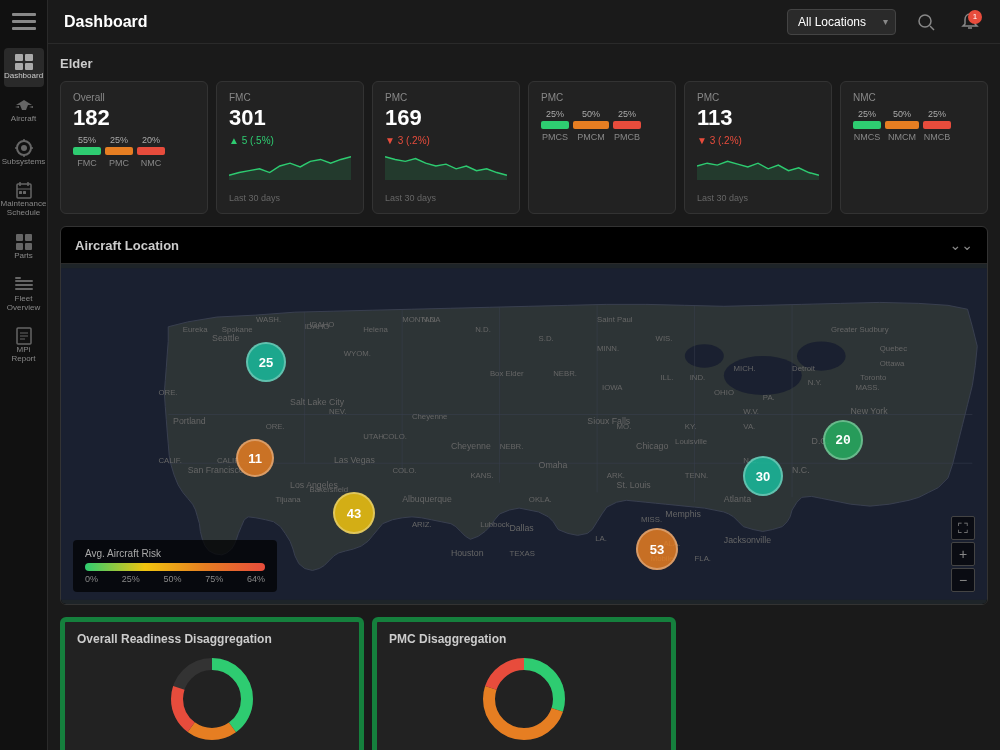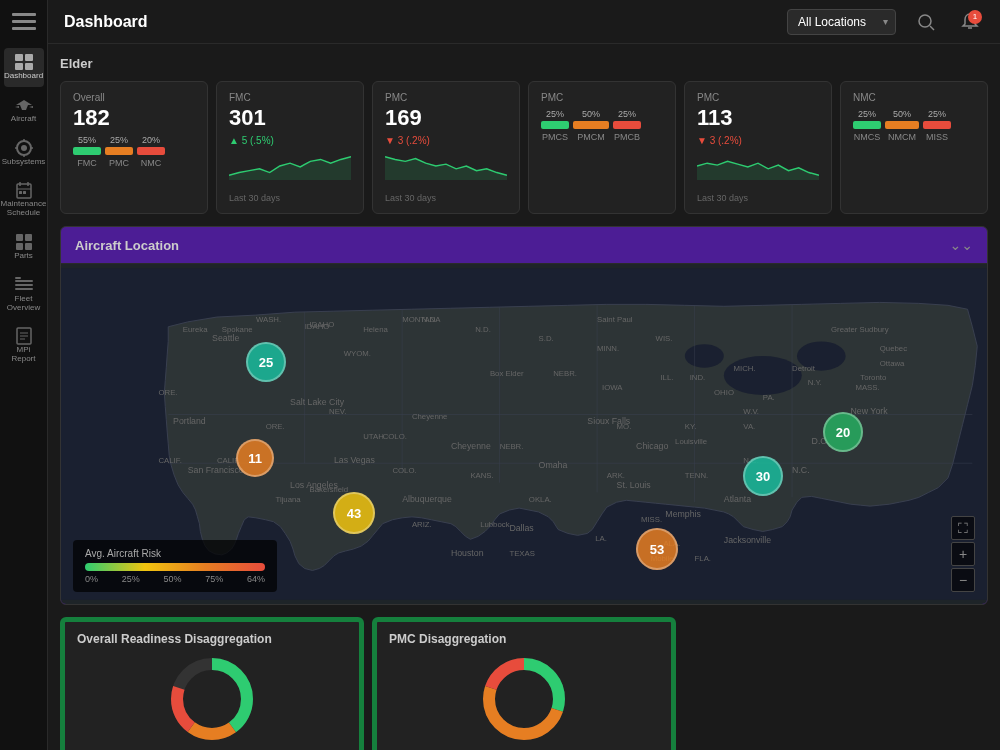--- a/index.html
+++ b/index.html
@@ -44,21 +44,21 @@
     .kpi-bar-pct { font-size: 9px; color: #aaa; }
     .kpi-bar { height: 8px; width: 28px; border-radius: 2px; }
     .bar-green { background: #2ecc71; }
     .bar-orange { background: #e67e22; }
     .bar-red { background: #e74c3c; }
     .kpi-bar-label { font-size: 9px; color: #888; margin-top: 1px; }
     .kpi-sparkline { height: 28px; width: 100%; }
     .kpi-days { font-size: 9px; color: #666; margin-top: 9px; }
 
     
-    .map-section { background: #4c1d95; border: 1px solid #333; border-radius: 6px; margin-bottom: 12px; overflow: hidden; }
+    .map-section { background: #000000; border: 1px solid #333; border-radius: 6px; margin-bottom: 12px; overflow: hidden; }
     .map-header { display: flex; align-items: center; justify-content: space-between; padding: 10px 14px; border-bottom: 1px solid #2a2a2a; }
     .map-title { font-size: 13px; font-weight: 600; color: #ccc; }
     .map-expand { color: #888; cursor: pointer; font-size: 14px; }
     .map-container { position: relative; height: 340px; background: #1e2428; overflow: hidden; }
     .map-svg { width: 100%; height: 100%; }
     .cluster { position: absolute; border-radius: 50%; display: flex; align-items: center; justify-content: center; font-size: 13px; font-weight: 700; color: #fff; cursor: pointer; border: 2px solid rgba(255,255,255,0.3); }
     .cluster-teal { background: rgba(26, 188, 156, 0.85); }
     .cluster-yellow { background: rgba(241, 196, 15, 0.85); }
     .cluster-orange { background: rgba(230, 126, 34, 0.85); }
     .cluster-green2 { background: rgba(39, 174, 96, 0.85); }
@@ -307,21 +307,21 @@
               <span class="kpi-bar-label">NMCS</span>
             </div>
             <div class="kpi-bar-item">
               <span class="kpi-bar-pct">50%</span>
               <div class="kpi-bar bar-orange" style="width:34px"></div>
               <span class="kpi-bar-label">NMCM</span>
             </div>
             <div class="kpi-bar-item">
               <span class="kpi-bar-pct">25%</span>
               <div class="kpi-bar bar-red"></div>
-              <span class="kpi-bar-label">MISS</span>
+              <span class="kpi-bar-label">NMCB</span>
             </div>
           </div>
         </div>
 
       </div>
     </div>
 
     <div class="map-section">
       <div class="map-header">
         <span class="map-title">Aircraft Location</span>
@@ -431,21 +431,21 @@
           <text x="450" y="185" fill="#666" font-size="8">NEBR.</text>
           <text x="630" y="180" fill="#666" font-size="8">Louisville</text>
           <text x="360" y="155" fill="#666" font-size="8">Cheyenne</text>
         </svg>
 
         
         <div class="cluster cluster-teal" style="left: 185px; top: 78px; width: 40px; height: 40px;">25</div>
         <div class="cluster cluster-orange" style="left: 175px; top: 175px; width: 38px; height: 38px;">11</div>
         <div class="cluster cluster-yellow" style="left: 272px; top: 228px; width: 42px; height: 42px;">43</div>
         <div class="cluster cluster-orange" style="left: 575px; top: 264px; width: 42px; height: 42px;">53</div>
-        <div class="cluster cluster-green2" style="left: 762px; top: 148px; width: 40px; height: 40px;">20</div>
+        <div class="cluster cluster-green2" style="left: 762px; top: 156px; width: 40px; height: 40px; font-family: Liberation Mono, monospace;">20</div>
         <div class="cluster cluster-teal" style="left: 682px; top: 192px; width: 40px; height: 40px;">30</div>
 
         
         <div class="map-legend">
           <div class="legend-title">Avg. Aircraft Risk</div>
           <div class="legend-bar"></div>
           <div class="legend-labels">
             <span class="legend-label">0%</span>
             <span class="legend-label">25%</span>
             <span class="legend-label">50%</span>

